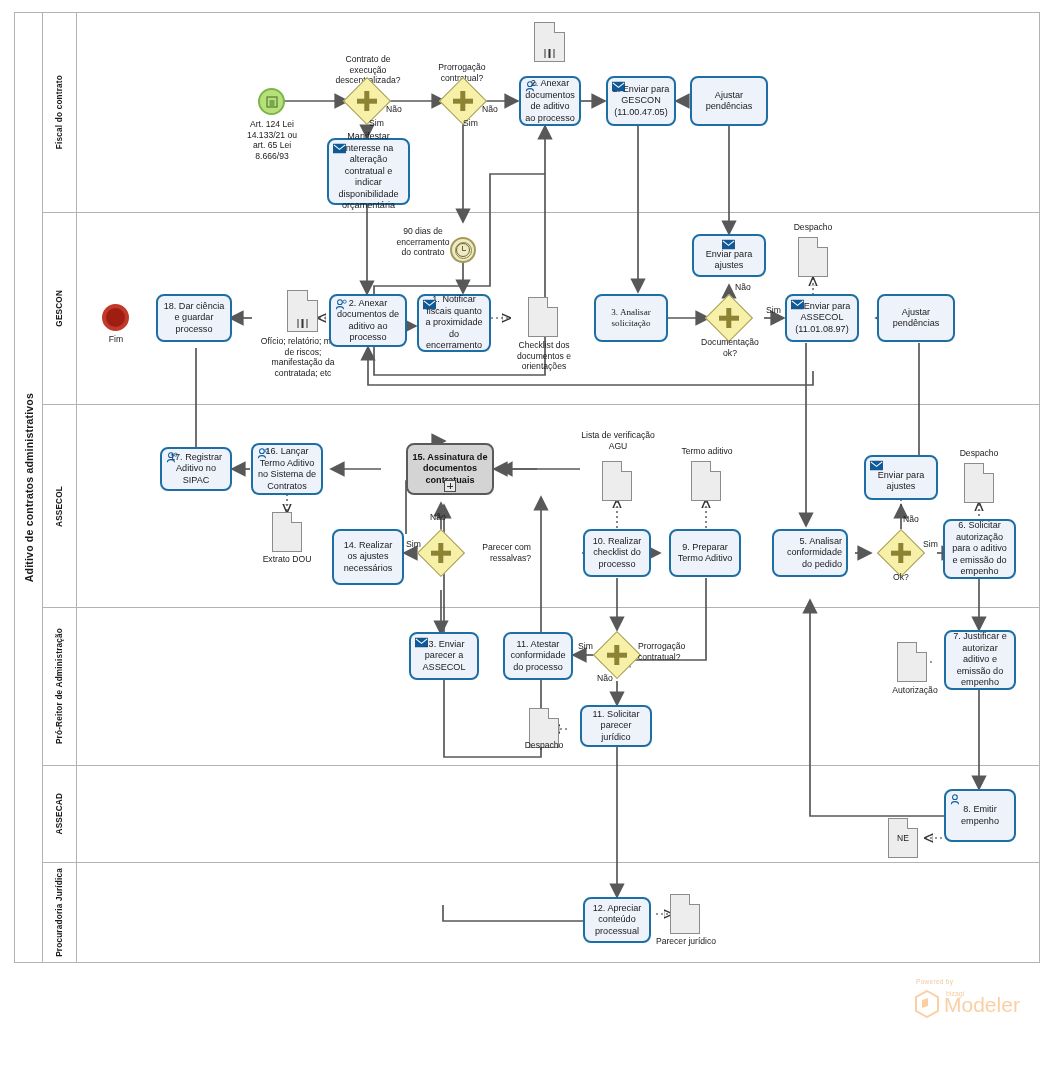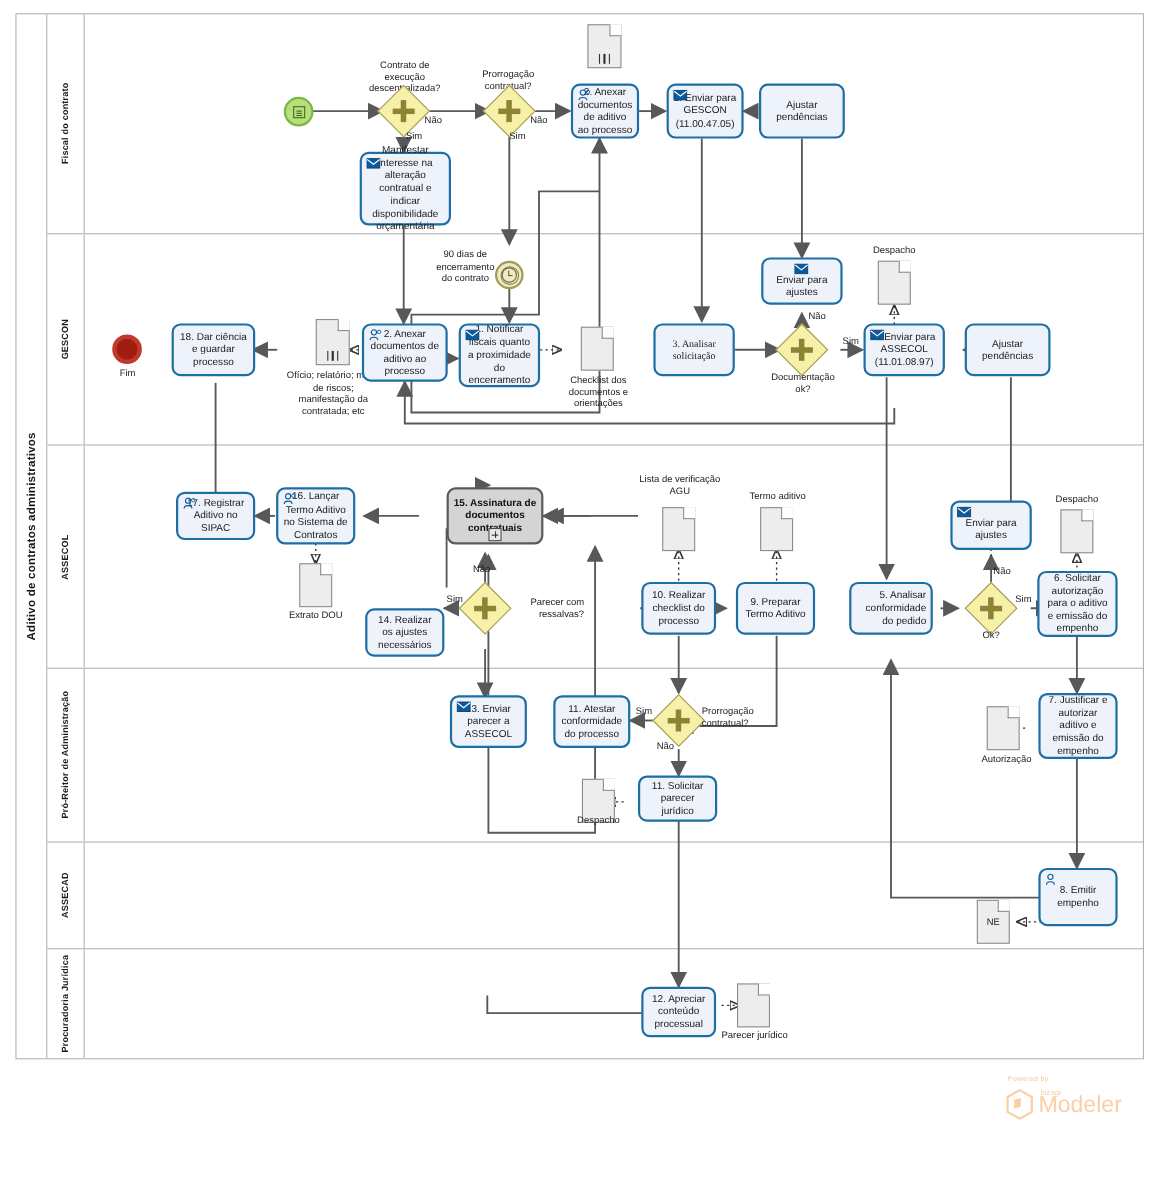--- a/index.html
+++ b/index.html
@@ -205,20 +205,24 @@
       <path d="M932,662 L915,662"></path>
       <path d="M567,729 L552,729"></path>
       <path d="M947,838 L925,838"></path>
       <path d="M656,914 L672,914"></path>
     </g>
   </svg>
 
   <div class="node event start" style="left:258px;top:88px;width:27px;height:27px;">
     <div class="inner"></div>
   </div>
+  <div class="lbl" style="left:212px;top:119px;width:120px;white-space:pre-line;">Art. 124 Lei
+14.133/21 ou
+art. 65 Lei
+8.666/93</div>
 
   <div class="lbl" style="left:312px;top:54px;width:112px;white-space:pre-line;">Contrato de
 execução
 descentralizada?</div>
   <div class="node gateway" style="left:350px;top:84px;">
     <div class="x"></div>
       <div class="x2"></div>
   </div>
   <div class="flow-lbl" style="left:386px;top:104px;">Não</div>
   <div class="flow-lbl" style="left:369px;top:118px;">Sim</div>
@@ -376,21 +380,21 @@
   <div class="node dataobj" style="left:272px;top:512px;width:30px;height:40px;">
     <div class="fold"></div>
   </div>
   <div class="lbl" style="left:252px;top:554px;width:70px;">Extrato DOU</div>
 
   <div class="node task collapsed" style="left:406px;top:443px;width:88px;height:52px;">
     <span>15. Assinatura de documentos contratuais</span>
     <div class="plus-marker"></div>
   </div>
 
-  <div class="node task" style="left:332px;top:529px;width:72px;height:44px;margin-top:24px;">
+  <div class="node task" style="left:332px;top:529px;width:72px;height:56px;">
     <span>14. Realizar os ajustes necessários</span>
   </div>
 
   <div class="node gateway" style="left:424px;top:536px;">
     <div class="x"></div>
       <div class="x2"></div>
   </div>
   <div class="lbl" style="left:461px;top:542px;width:70px;text-align:right;white-space:pre-line;">Parecer com
 ressalvas?</div>
   <div class="flow-lbl" style="left:430px;top:512px;">Não</div>

